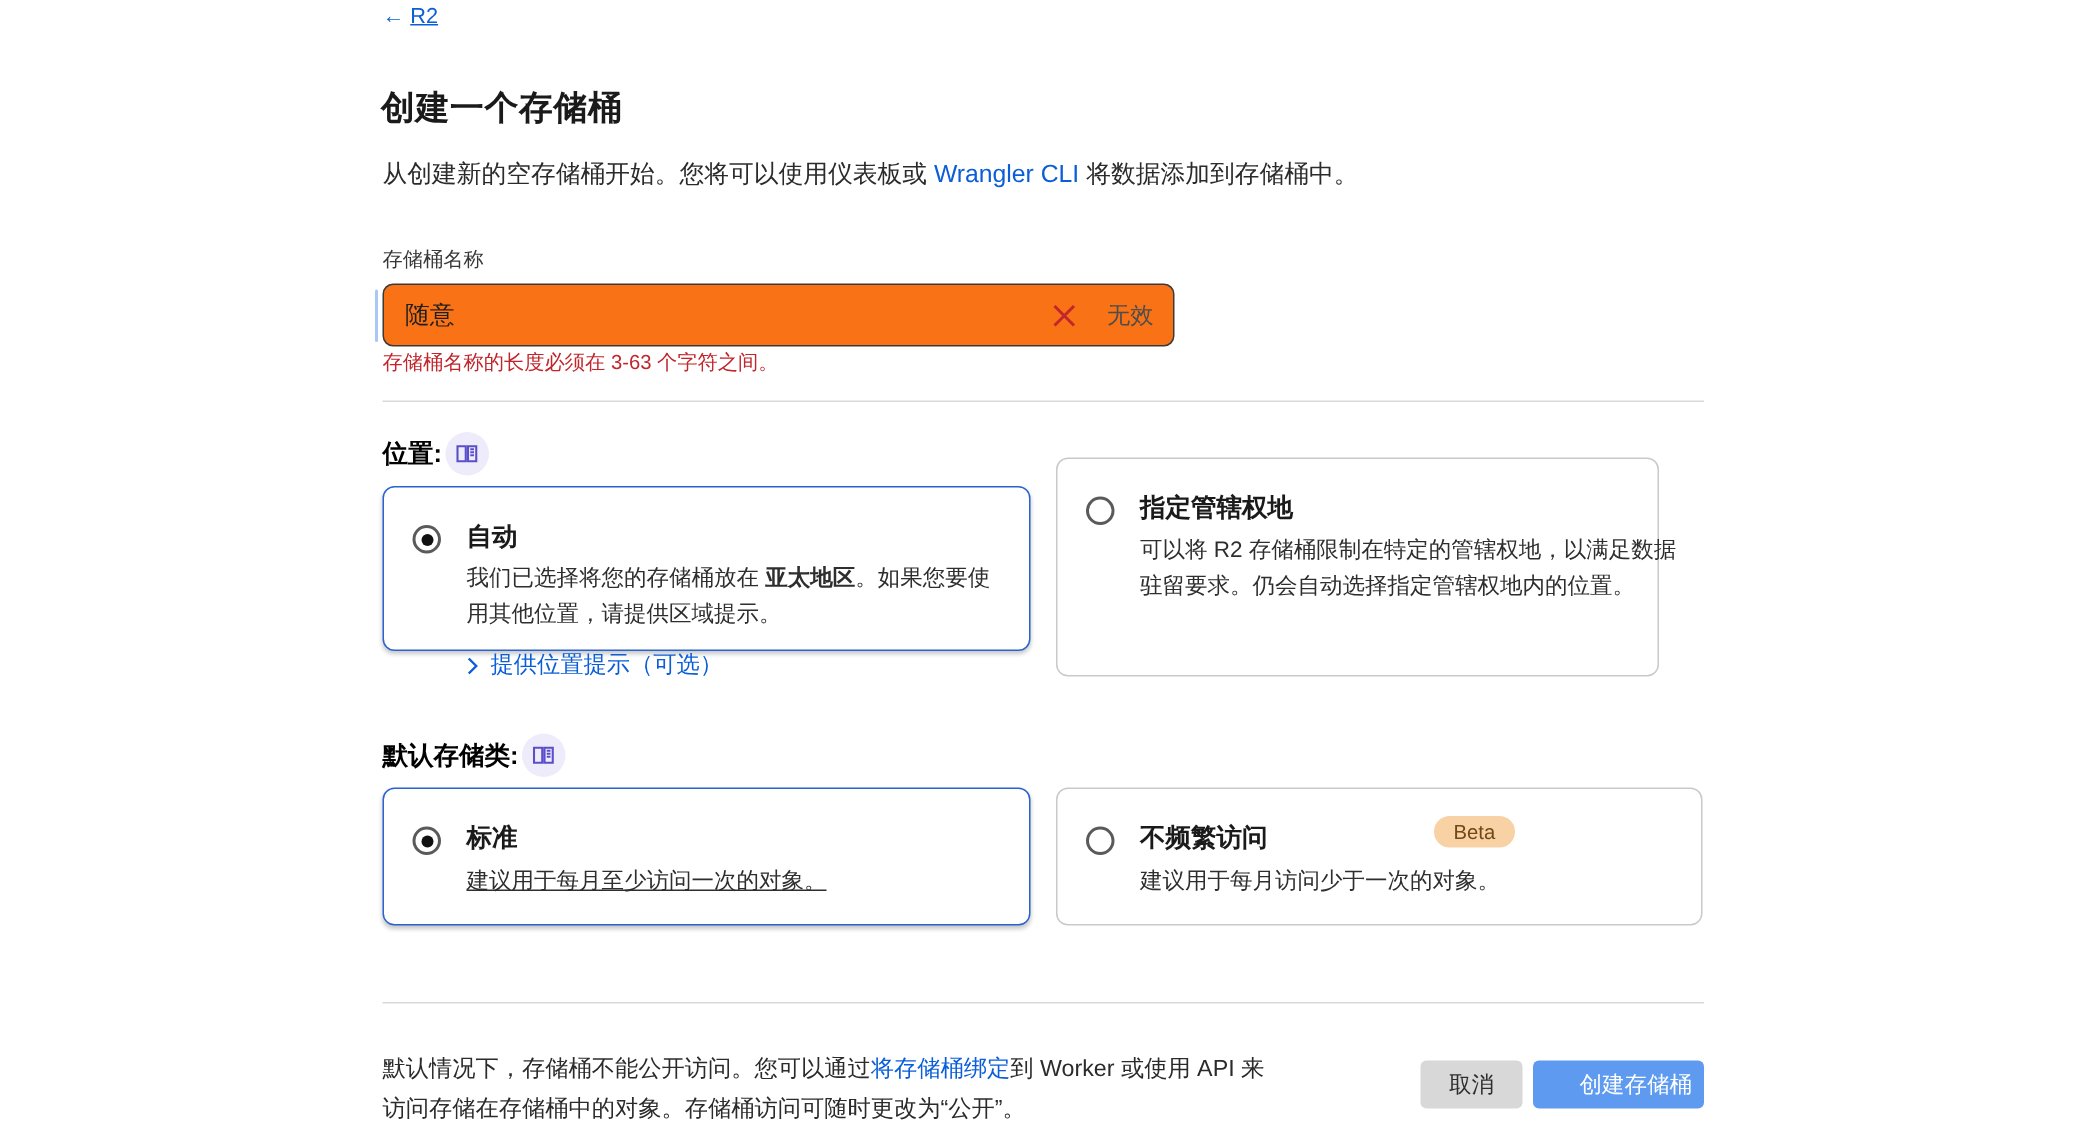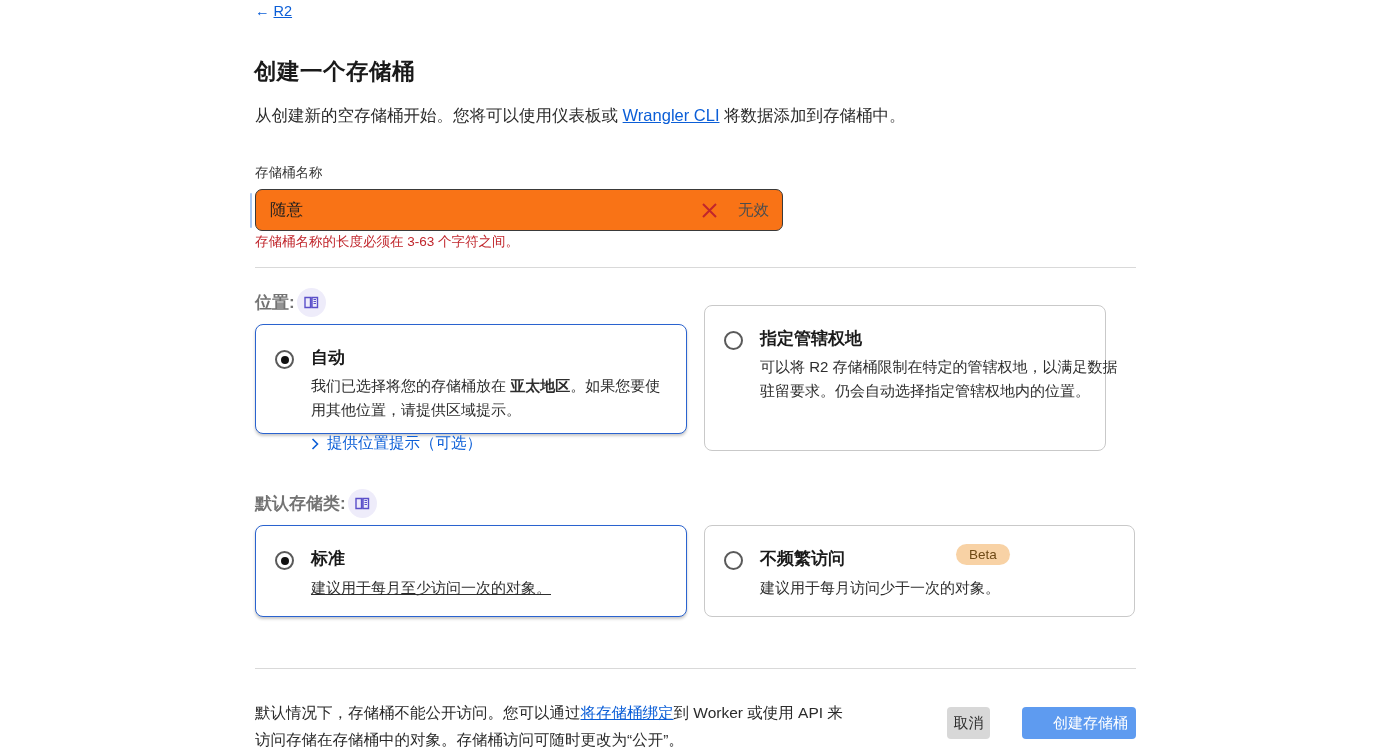--- a/index.html
+++ b/index.html
@@ -7,54 +7,54 @@
     font-family:"Liberation Sans","DejaVu Sans",sans-serif; color:#222; }
   .abs { position:absolute; }
 
   
   .back-link { left:255px; top:3px; font-size:14.5px; color:#0b5ed7; cursor:pointer; display:flex; align-items:center; gap:4px; }
   .back-link .lbl { text-decoration:underline; }
 
   
   .page-title { left:254px; top:56px; font-size:22.5px; font-weight:bold; color:#1a1a1a; letter-spacing:0.5px; }
   .intro { left:255px; top:105px; font-size:16.5px; color:#2b2b2b; }
-  .intro a, .link { color:#0b5ed7; text-decoration:underline; cursor:pointer; }
+  .intro a, .link { color:#0b5ed7; cursor:pointer; }
 
   
   .field-label { left:255px; top:164px; font-size:13.5px; color:#383838; }
   .focus-bar { left:250px; top:193px; width:2px; height:35px; background:#a9c8f3; border-radius:2px; }
   .name-input-wrap { left:255px; top:189px; width:528px; height:42px; border:1px solid #3a3a3a;
      border-radius:7px; display:flex; align-items:center; background:#f97316; }
   .name-input { flex:1; border:none; outline:none; font-size:16.5px; color:#1f1f1f; padding:0 10px 0 14px;
      font-family:inherit; background:transparent; }
   .invalid-tag { display:flex; align-items:center; gap:20px; padding-right:13px; font-size:15.5px; color:#4d4d4d; }
   .error-msg { left:255px; top:233px; font-size:13.5px; color:#c0262c; }
 
   .divider { left:255px; width:881px; height:1px; background:#d9d9d9; }
 
   
-  .section-head { font-size:17px; font-weight:bold; color:#737373; display:flex; align-items:center; gap:2px; }
+  .section-head { font-size:17px; font-weight:bold; color:#000000; display:flex; align-items:center; gap:2px; }
   .doc-circle { width:29px; height:29px; border-radius:50%; background:#eeecfa; display:flex; align-items:center; justify-content:center; cursor:pointer; }
 
   
   .card { position:absolute; border:1px solid #c9c9c9; border-radius:8px; background:#fff; cursor:pointer; }
   .card.selected { border:1px solid #2a63cf; box-shadow:0 2px 3px rgba(0,0,0,0.22); }
   .radio { position:absolute; left:19px; top:25px; width:19px; height:19px; border:2px solid #5a5a5a; border-radius:50%; background:#fff; }
   .radio.checked::after { content:""; position:absolute; left:3.5px; top:3.5px; width:8px; height:8px; border-radius:50%; background:#111; }
   .card-title { position:absolute; left:55px; top:21px; font-size:17px; font-weight:bold; color:#1a1a1a; }
   .card-desc { position:absolute; left:55px; font-size:15px; line-height:24px; color:#2e2e2e; }
   .hint-link { position:absolute; left:55px; top:108px; font-size:15.5px; color:#0b5ed7; display:flex; align-items:center; gap:8px; cursor:pointer; }
   .beta-badge { position:absolute; left:251px; top:18px; background:#f8d2a5; color:#6f4a16; font-size:13.5px;
      padding:3px 13px; border-radius:12px; }
 
   
   .footer-text { left:255px; top:699px; width:588px; font-size:15.5px; line-height:27px; color:#2b2b2b; }
   .btn { position:absolute; top:707px; height:32px; border:none; border-radius:4px; font-size:15px;
      font-family:inherit; cursor:pointer; display:flex; align-items:center; justify-content:center; }
-  .btn-cancel { left:947px; width:43px; background:#d8d8d8; color:#2e2e2e; }
+  .btn-cancel { left:947px; width:68px; background:#d8d8d8; color:#2e2e2e; }
   .btn-create { left:1022px; width:114px; background:#5e9bf0; color:#ffffff;padding-left:23px; }
 
   svg { display:block; }
 </style>
 </head>
 <body>
 
 <div class="abs back-link">
   <span>←</span>
     <span class="lbl">R2</span>

